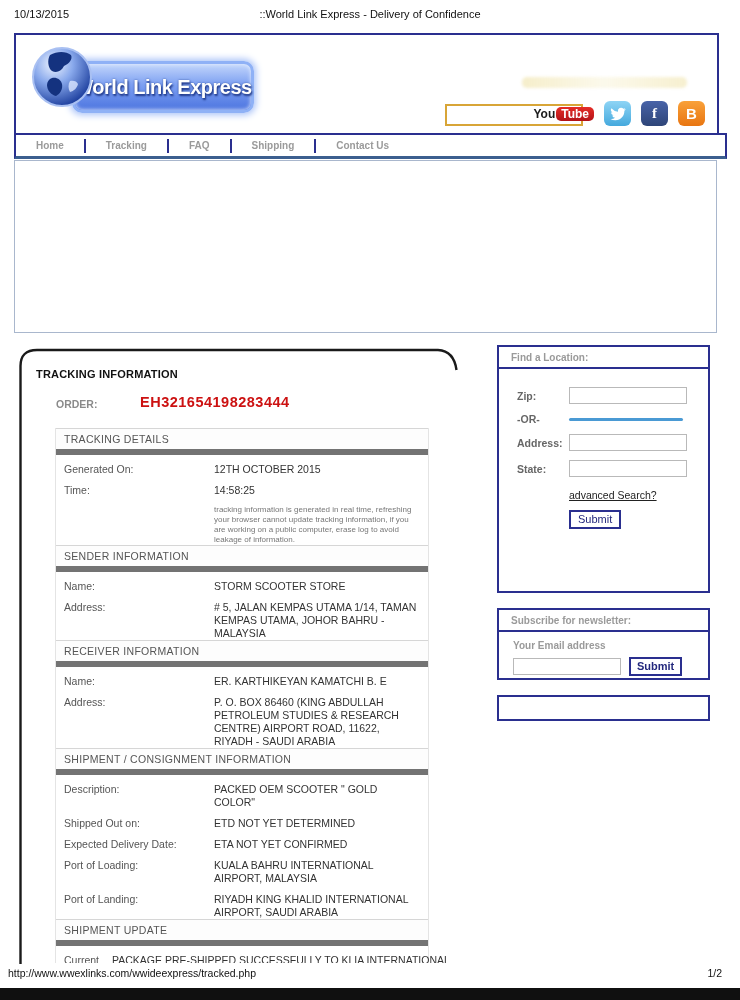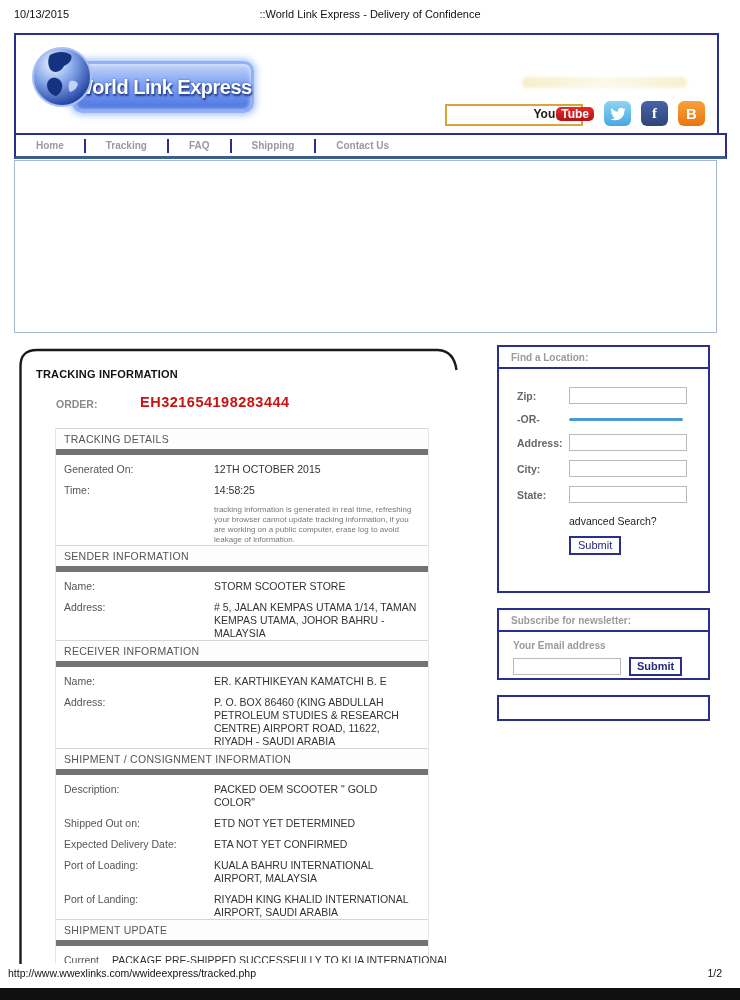--- a/index.html
+++ b/index.html
@@ -66,21 +66,21 @@
 
   
   .side-box{position:absolute;left:497px;width:209px;border:2px solid #2a2f8f;background:#fff;}
   .side-head{border-bottom:2px solid #2a2f8f;padding:5px 0 4px 12px;font-size:10px;font-weight:bold;color:#9a9a9a;}
   .findloc{top:345px;height:244px;}
   .findloc-body{padding:18px 0 0 18px;}
   .fl-row{display:flex;align-items:center;margin-bottom:9px;}
   .fl-label{width:52px;flex:none;font-size:10.5px;font-weight:bold;color:#666;}
   .fl-input{width:110px;height:15px;border:1px solid #b9b9b9;background:#fff;outline:none;font-size:10px;padding:0 3px;}
   .fl-line{width:114px;height:3px;background:#4a9ad4;border-radius:2px;}
-  .fl-adv{margin:12px 0 8px 52px;font-size:10.5px;color:#222;cursor:pointer;}
+  .fl-adv{margin:12px 0 8px 52px;font-size:10.5px;color:#222;cursor:pointer;text-decoration:underline;}
   .submit-btn{margin-left:52px;background:#fff;border:2px solid #2a2f8f;color:#23287d;font-size:11px;
       padding:1px 7px 2px;cursor:pointer;font-family:"Liberation Sans",sans-serif;}
   .newsletter{top:608px;height:68px;}
   .nl-label{margin:8px 0 6px 14px;font-size:10px;font-weight:bold;color:#9a9a9a;}
   .nl-row{display:flex;align-items:center;margin-left:14px;}
   .nl-input{width:100px;height:15px;border:1px solid #b9b9b9;outline:none;font-size:10px;padding:0 3px;}
   .nl-btn{margin-left:8px;background:#fff;border:2px solid #2a2f8f;color:#23287d;font-size:11px;font-weight:bold;
       padding:1px 6px 2px;cursor:pointer;font-family:"Liberation Sans",sans-serif;}
   .small-empty{top:695px;height:22px;}
 
@@ -222,23 +222,20 @@
     <div class="findloc-body"><div class="fl-row">
           <div class="fl-label">Zip:</div>
           <input type="text" class="fl-input" style="">
         </div><div class="fl-row">
           <div class="fl-label">-OR-</div>
           <div class="fl-line"></div>
         </div><div class="fl-row">
           <div class="fl-label">Address:</div>
           <input type="text" class="fl-input" style="">
         </div><div class="fl-row">
-          <div class="fl-label">City:</div>
-          <input type="text" class="fl-input" style="">
-        </div><div class="fl-row">
           <div class="fl-label">State:</div>
           <input type="text" class="fl-input" style="">
         </div><div class="fl-adv">advanced Search?</div><button class="submit-btn">Submit</button></div>
   </div>
 
   <div class="side-box newsletter">
     <div class="side-head">Subscribe for newsletter:</div>
     <div class="nl-label">Your Email address</div>
     <div class="nl-row">
       <input class="nl-input" type="text" value="" style="">

